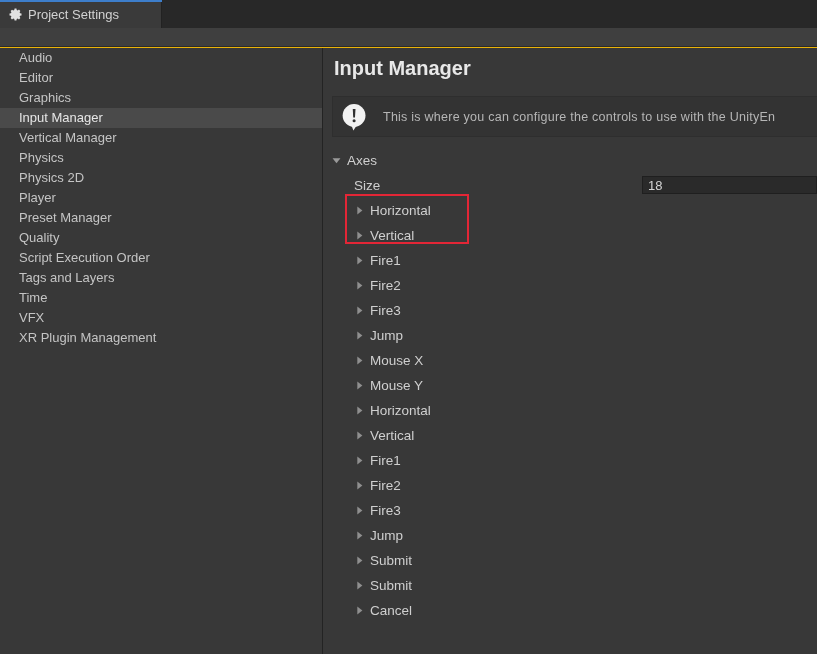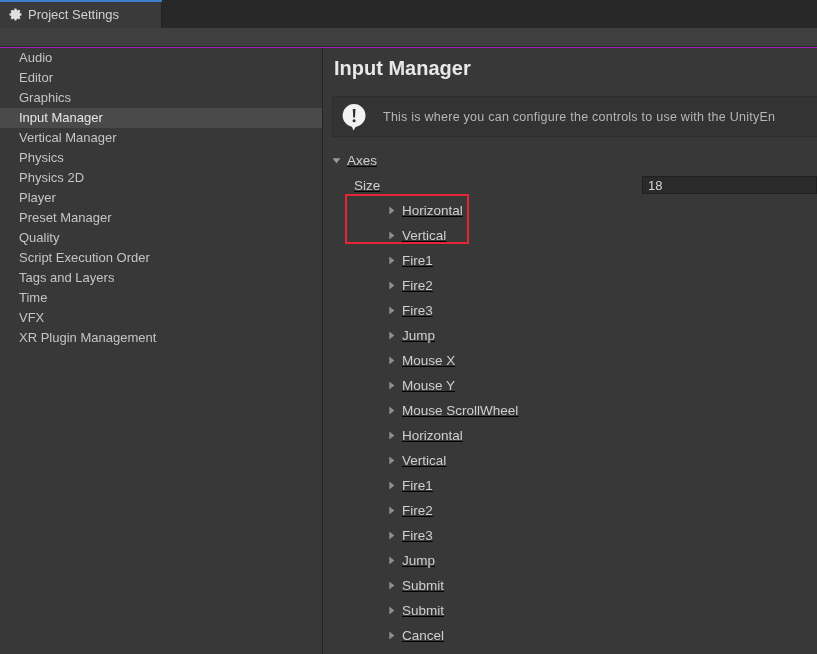--- a/index.html
+++ b/index.html
@@ -11,21 +11,21 @@
     width: 817px;
     height: 654px;
     overflow: hidden;
     font-family: "Liberation Sans", sans-serif;
     -webkit-font-smoothing: antialiased;
   }
   .app {
     position: relative;
     width: 817px;
     height: 654px;
-    background: #a21caf;
+    background: #eab308;
   }
 
   
   .tabbar {
     position: absolute;
     left: 0; top: 0;
     width: 817px; height: 28px;
     background: #282828;
     box-sizing: border-box;
   }
@@ -150,37 +150,36 @@
     position: absolute;
     left: 0; top: 100px;
     width: 493px;
   }
   .row {
     position: relative;
     height: 25px;
     display: flex;
     align-items: center;
     box-sizing: border-box;
-    text-decoration: underline;
   }
   .row .tri {
     flex: 0 0 auto;
     width: 11px; height: 11px;
     display: block;
     margin-right: 5px;
   }
   .row-label {
     color: #cfcfcf;
     font-size: 13.5px;
     line-height: 16px;
     white-space: nowrap;
   }
   .row.level0 { padding-left: 7px; }
   .row.level1 { padding-left: 30px; }
-  .row.axis { padding-left: 30px; margin-left: 32px; }
+  .row.axis { padding-left: 30px; }
 
   .row.size-row .row-label { color: #cfcfcf; }
   .size-field {
     position: absolute;
     left: 318px; top: 3px;
     width: 175px; height: 18px;
     background: #2a2a2a;
     border: 1px solid #1f1f1f;
     box-sizing: border-box;
     display: flex;
@@ -317,26 +316,20 @@
         <div class="row axis">
           <svg class="tri" viewBox="0 0 10 10">
               <path fill="#8f8f8f" d="M3 1.4 L7.6 5 L3 8.6 Z"></path>
             </svg>
           <span class="row-label">Mouse Y</span>
         </div>
         <div class="row axis">
           <svg class="tri" viewBox="0 0 10 10">
               <path fill="#8f8f8f" d="M3 1.4 L7.6 5 L3 8.6 Z"></path>
             </svg>
-          <span class="row-label">Mouse ScrollWheel</span>
-        </div>
-        <div class="row axis">
-          <svg class="tri" viewBox="0 0 10 10">
-              <path fill="#8f8f8f" d="M3 1.4 L7.6 5 L3 8.6 Z"></path>
-            </svg>
           <span class="row-label">Horizontal</span>
         </div>
         <div class="row axis">
           <svg class="tri" viewBox="0 0 10 10">
               <path fill="#8f8f8f" d="M3 1.4 L7.6 5 L3 8.6 Z"></path>
             </svg>
           <span class="row-label">Vertical</span>
         </div>
         <div class="row axis">
           <svg class="tri" viewBox="0 0 10 10">

